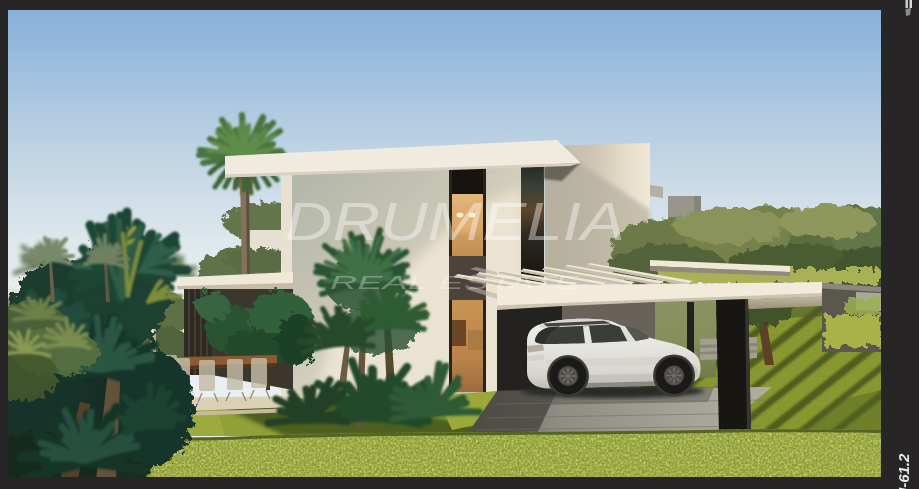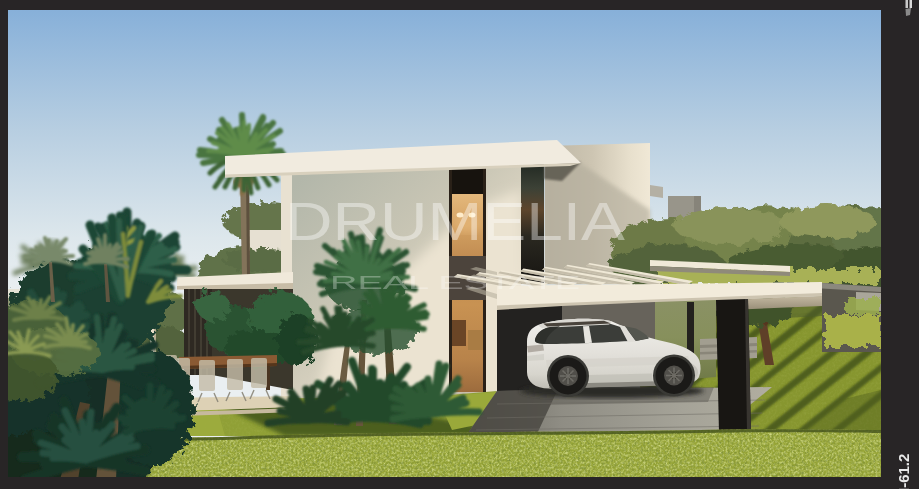--- a/index.html
+++ b/index.html
@@ -1,17 +1,17 @@
 <!DOCTYPE html>
 <html><head>
 <meta charset="utf-8">
 <style>
   html,body{margin:0;padding:0;background:#272425;}
   .stage{position:relative;width:919px;height:489px;overflow:hidden;background:#ef4444;
-         font-family:"Liberation Sans", sans-serif;}
+         font-family:"Liberation Sans", sans-serif;font-style:italic;}
 </style>
 </head>
 <body>
 <div class="stage">
 <svg width="919" height="489" viewBox="0 0 919 489">
 <defs>
   <linearGradient id="skyg" x1="0" y1="10" x2="0" y2="295" gradientUnits="userSpaceOnUse">
     <stop offset="0" stop-color="#87b0d9"></stop>
     <stop offset="0.42" stop-color="#b7cee1"></stop>
     <stop offset="0.8" stop-color="#dde7ec"></stop>

